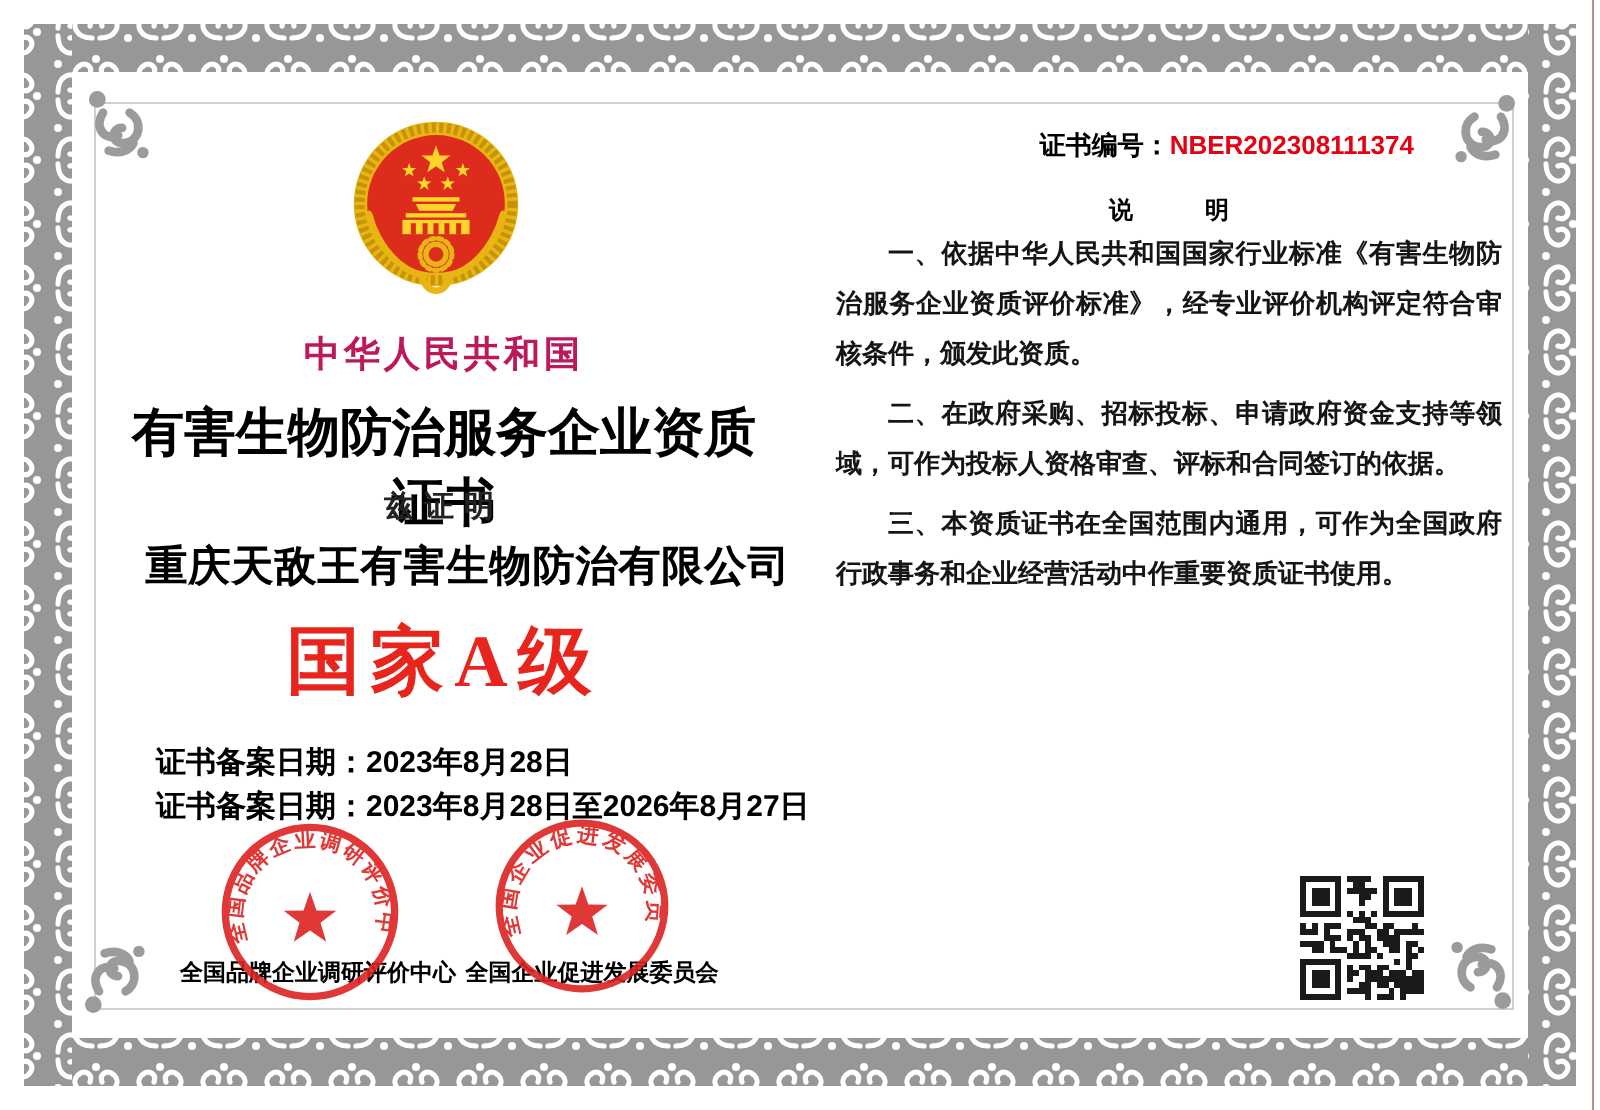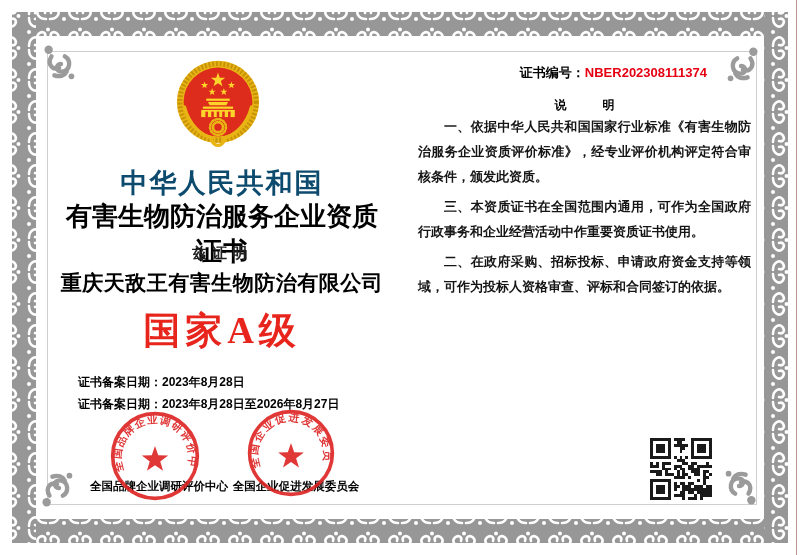--- a/index.html
+++ b/index.html
@@ -7,27 +7,27 @@
         font-family:"Liberation Sans",sans-serif;color:#111;}
   .frame-svg{position:absolute;left:0;top:0;}
   .scan-edge{position:absolute;right:3px;top:0;width:1px;height:555px;background:#8a4a42;opacity:.6;}
   .inner-frame{position:absolute;left:47px;top:51px;width:708px;height:452px;
                border:1px solid #cfcfcf;}
   .floral{position:absolute;width:38px;height:38px;}
   .abs{position:absolute;}
   
   .center-col{left:54px;width:336px;text-align:center;}
   .emblem{position:absolute;left:176px;top:60px;width:84px;height:94px;}
-  .country{top:165px;font-size:27px;font-weight:bold;letter-spacing:2px;color:#0c4a6e;}
+  .country{top:165px;font-size:18px;font-weight:bold;letter-spacing:2px;color:#be185d;}
   .cert-title{top:199px;font-size:26px;font-weight:bold;color:#000;}
   .hereby{top:244px;font-size:15px;font-weight:bold;letter-spacing:5px;color:#222;}
-  .company{top:269px;font-size:21px;font-weight:bold;color:#000;letter-spacing:.5px;}
+  .company{top:269px;font-size:21px;font-weight:bold;color:#000;letter-spacing:.5px;margin-left:12px;}
   .grade{top:306px;font-family:"Liberation Serif",serif;font-size:37px;font-weight:bold;
          letter-spacing:5px;}
-  .dates{left:78px;top:371px;text-align:left;font-size:12px;font-weight:bold;line-height:22px;color:#000;}
+  .dates{left:78px;top:371px;text-align:left;font-size:15px;font-weight:bold;line-height:22px;color:#000;}
   .seal{position:absolute;opacity:.9;}
   .seal-label{position:absolute;top:479px;font-size:11.5px;font-weight:bold;color:#000;
               text-align:center;white-space:nowrap;}
   
   .right-col{position:absolute;left:418px;top:64px;width:333px;}
   .cert-no-line{text-align:right;padding-right:44px;font-size:13px;font-weight:bold;color:#000;}
   .cert-no{font-weight:bold;}
   .notes-title{text-align:center;font-size:12px;font-weight:bold;margin-top:15px;color:#000;}
   .notes{}
   .notes p{margin:0 0 5px 0;font-size:13px;font-weight:600;line-height:25px;
@@ -168,22 +168,22 @@
     </text>
   </svg>
 
   <div class="right-col">
     <div class="cert-no-line">
       <span>证书编号：</span><span class="cert-no" style="color:#e60012;">NBER202308111374</span>
     </div>
     <div class="notes-title">说　　　明</div>
     <div class="notes" id="notes-list">
         <p>一、依据中华人民共和国国家行业标准《有害生物防治服务企业资质评价标准》，经专业评价机构评定符合审核条件，颁发此资质。</p>
+        <p>二、在政府采购、招标投标、申请政府资金支持等领域，可作为投标人资格审查、评标和合同签订的依据。</p>
         <p>三、本资质证书在全国范围内通用，可作为全国政府行政事务和企业经营活动中作重要资质证书使用。</p>
-        <p>二、在政府采购、招标投标、申请政府资金支持等领域，可作为投标人资格审查、评标和合同签订的依据。</p>
       </div>
   </div>
 
   <div class="qr-box" id="qr"><svg viewBox="0 0 21 21" shape-rendering="crispEdges">
         <rect x="0" y="0" width="1" height="1" fill="#1a1a1a"></rect>
         <rect x="1" y="0" width="1" height="1" fill="#1a1a1a"></rect>
         <rect x="2" y="0" width="1" height="1" fill="#1a1a1a"></rect>
         <rect x="3" y="0" width="1" height="1" fill="#1a1a1a"></rect>
         <rect x="4" y="0" width="1" height="1" fill="#1a1a1a"></rect>
         <rect x="5" y="0" width="1" height="1" fill="#1a1a1a"></rect>

